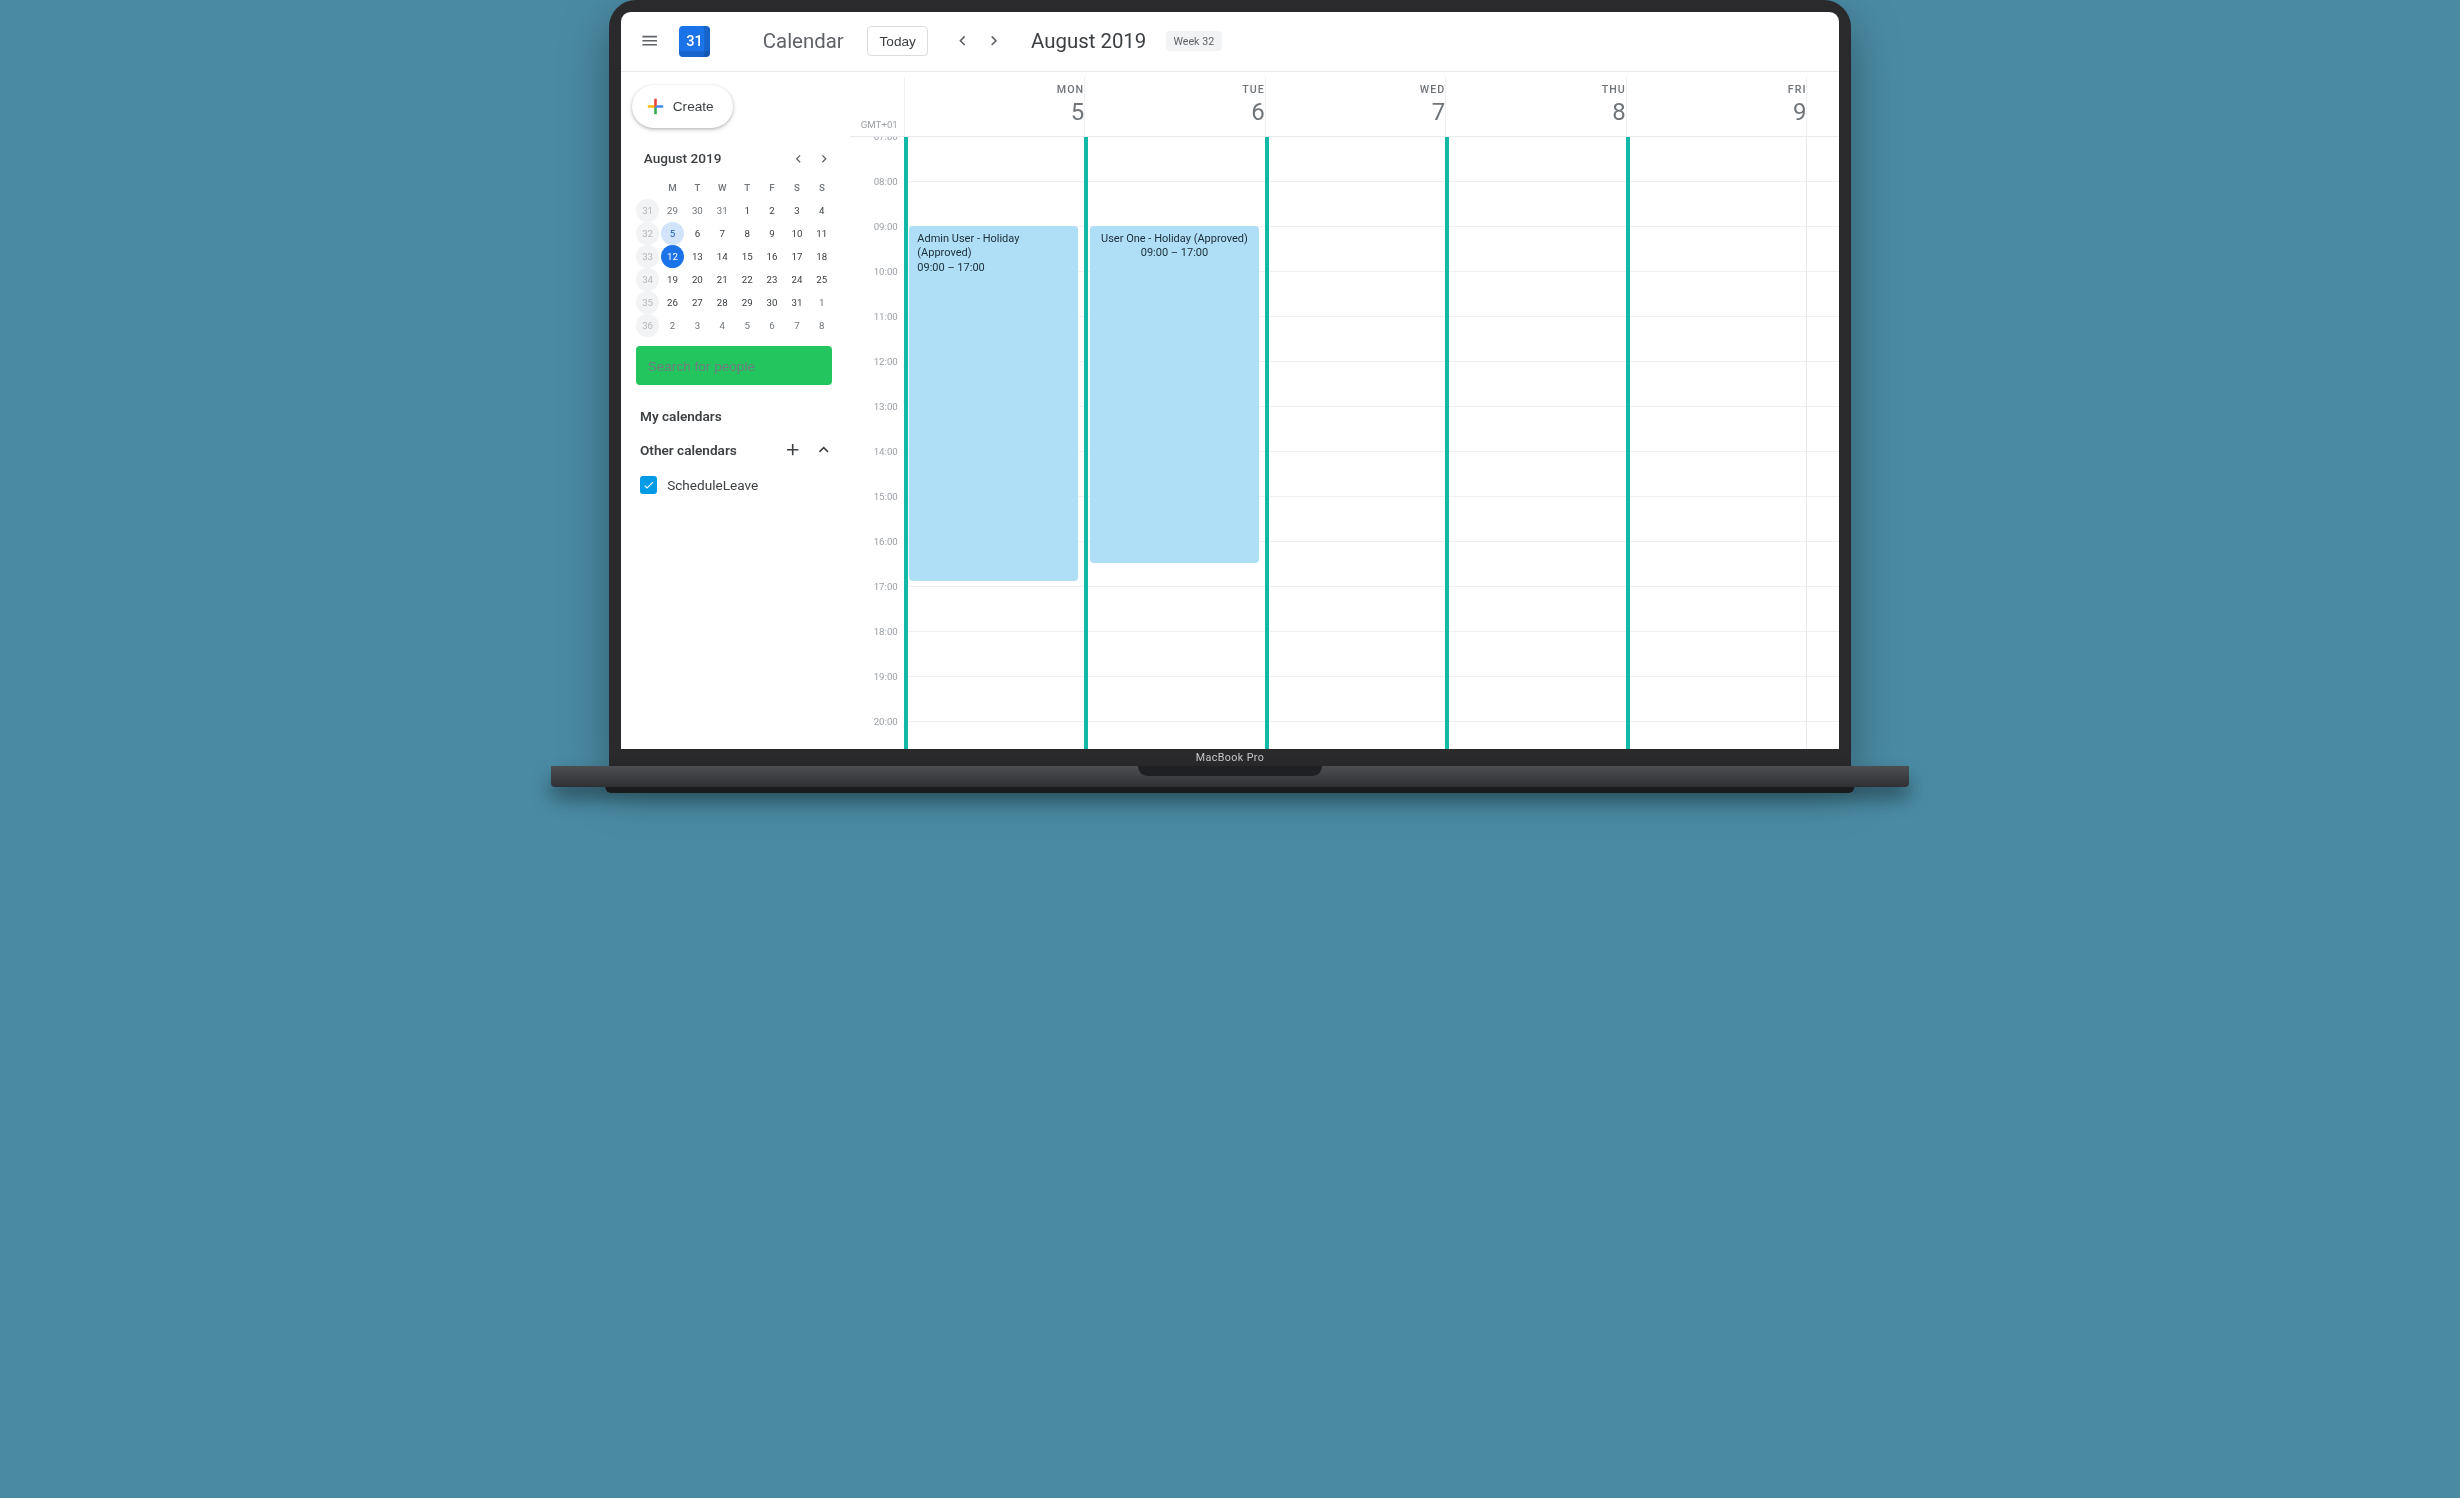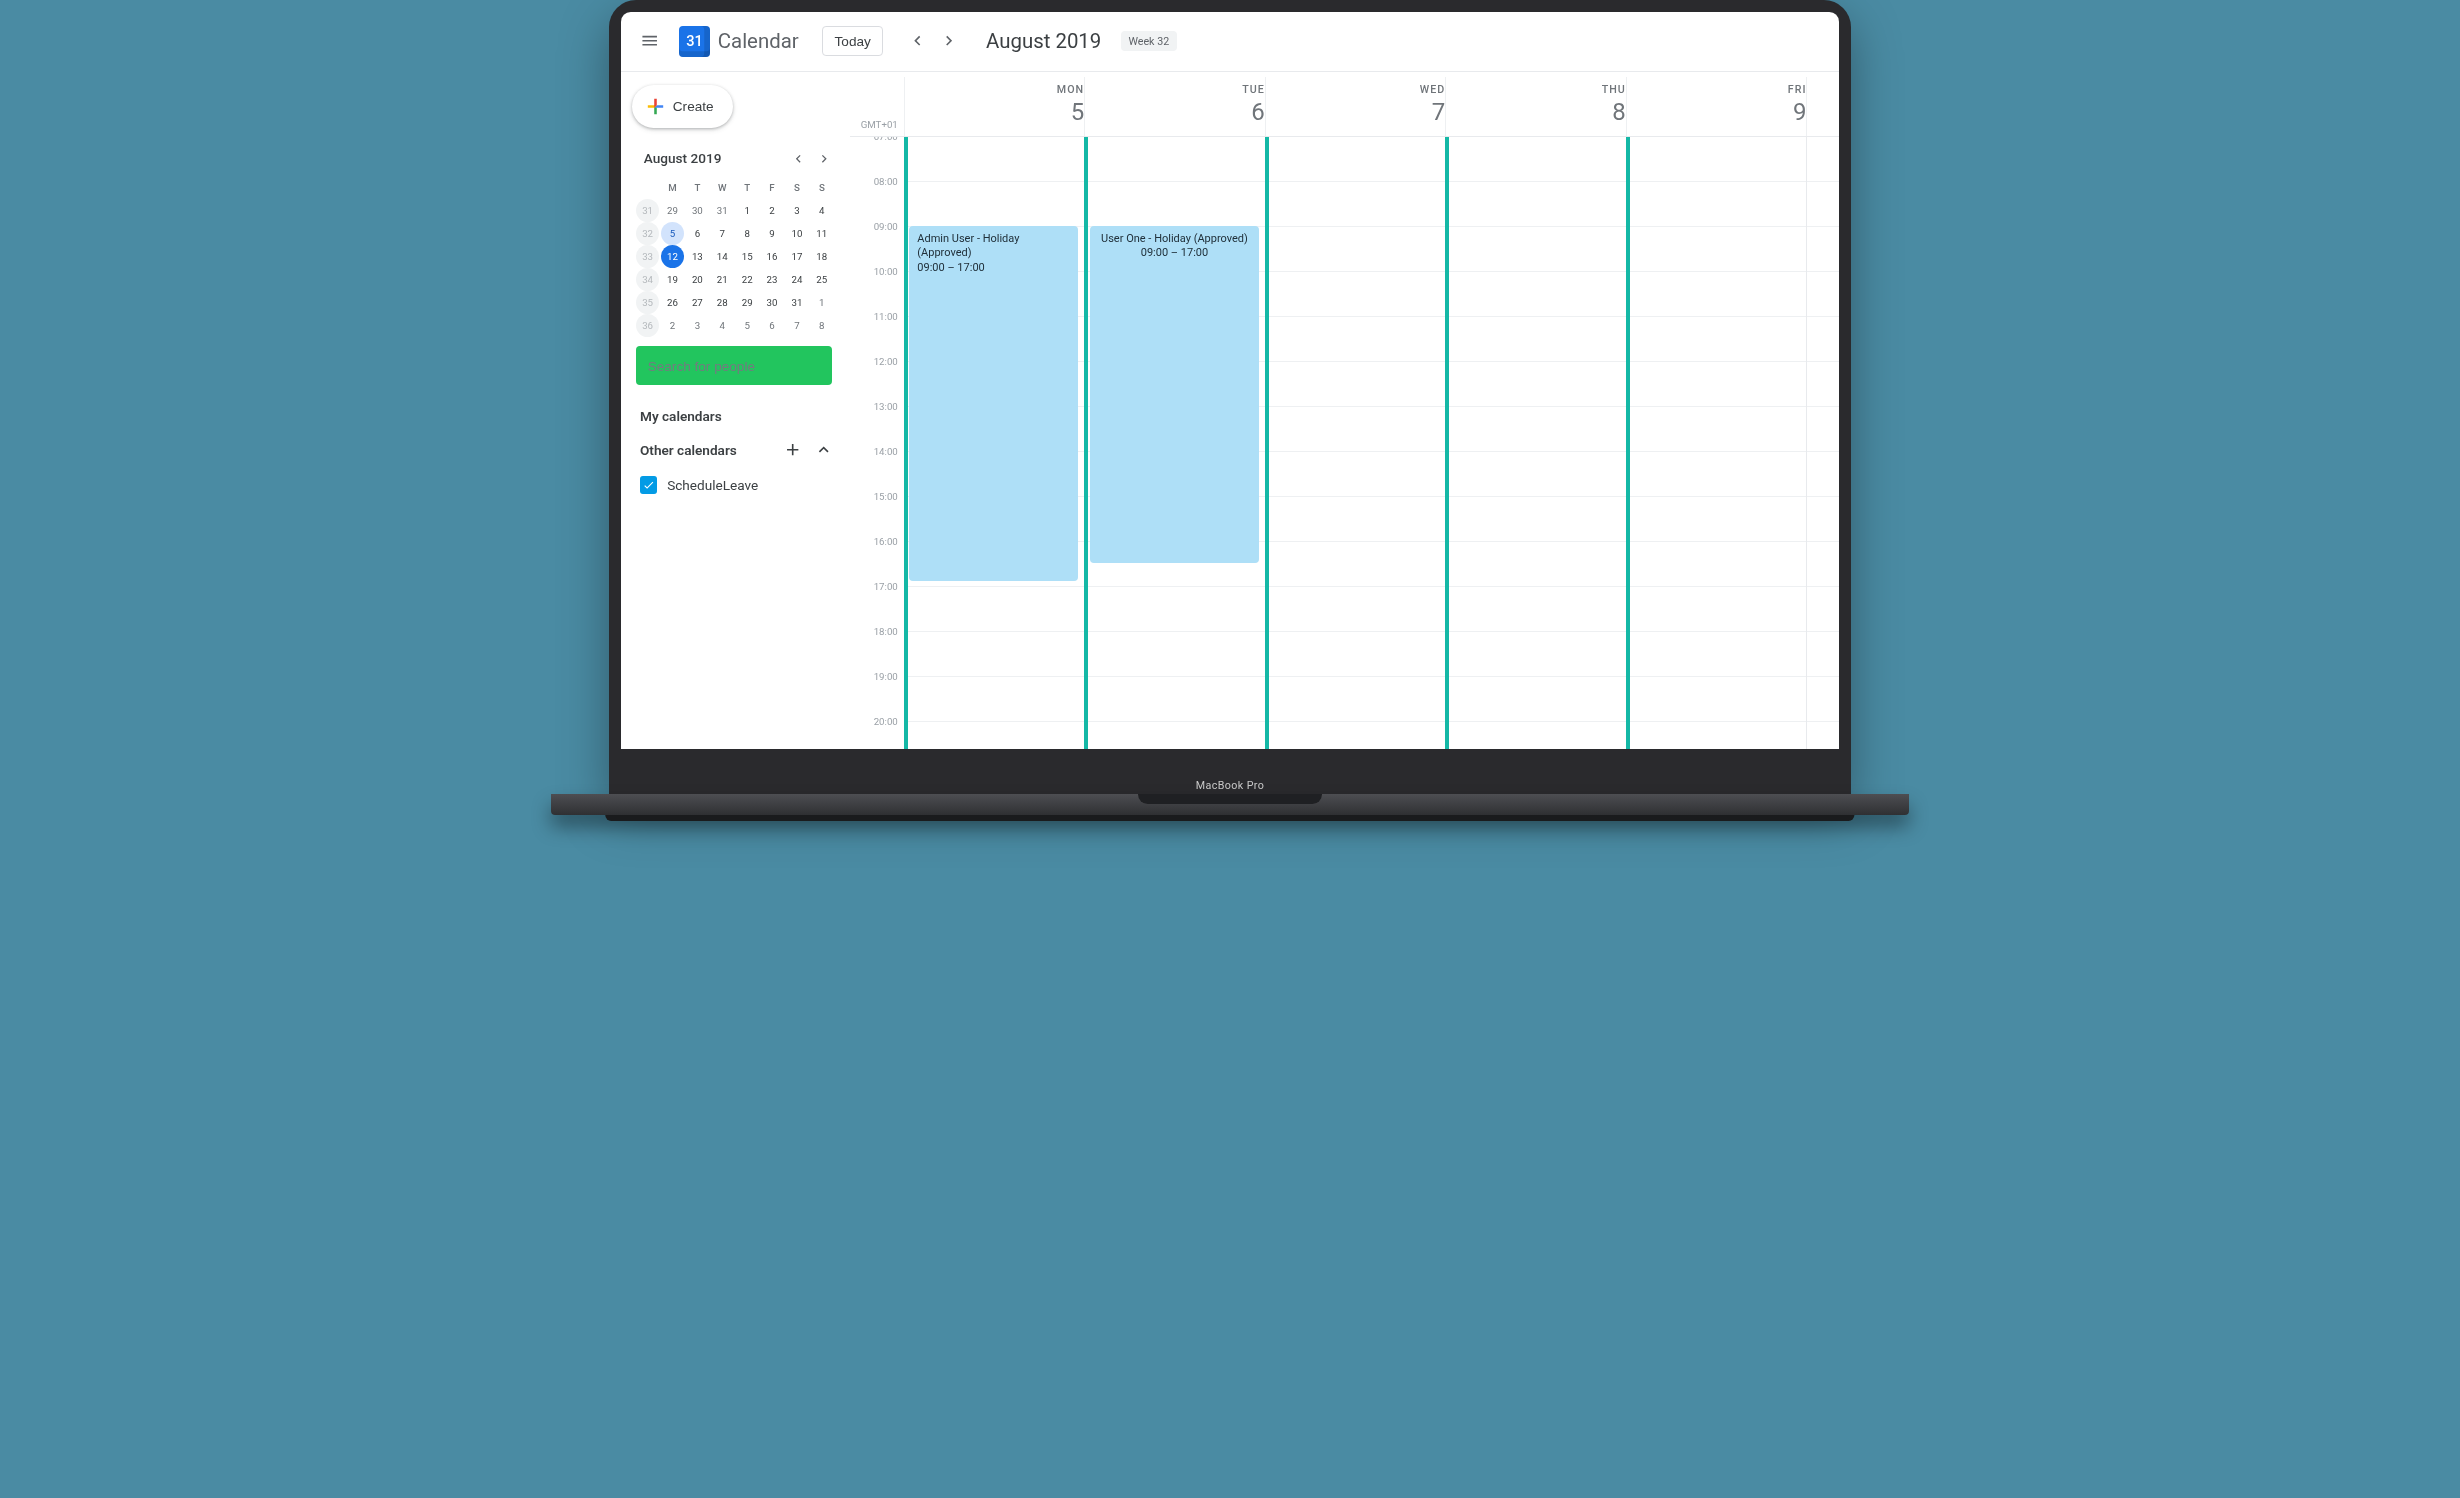--- a/index.html
+++ b/index.html
@@ -34,21 +34,20 @@
   }
   .hinge-strip {
     background: #2a2a2d;
     height: 17.5px;
     display:flex;
     align-items:center;
     justify-content:center;
     color:#c8c8c8;
     font-size:10.7px;
     letter-spacing:0.4px;
-    margin-top:28px;
   }
   .base {
     position: relative;
     height: 33px;
     margin: 0 -58px;
   }
   .base .plate {
     position:absolute; left:0; right:0; top:0; height:21.3px;
     background: linear-gradient(#4d4e52,#2f3033);
     border-radius: 0 0 3.9px 3.9px;
@@ -76,21 +75,21 @@
     height:60px;
   }
   .hamburger { width:39px; height:39px; border-radius:50%; display:flex; align-items:center; justify-content:center; cursor:pointer; }
   .brand { display:flex; align-items:center; gap:7.8px; margin-right:13.6px; }
   .brand-logo {
     width:31px; height:31px; background:#1a73e8; border-radius:3.9px;
     color:#fff; font-weight:500; display:flex; align-items:center; justify-content:center;
     font-size:14.6px; position:relative;
     box-shadow: inset -5.8px 0 0 rgba(0,0,0,0.12), inset 0 -5.8px 0 rgba(0,0,0,0.12);
   }
-  .brand-name { font-size:20.4px; color:#5f6368; }
+  .brand-name { font-size:20.4px; color:#5f6368;margin-left:45px; }
 
   .today-btn {
     border:1px solid #dadce0; background:#fff; border-radius:3.9px;
     padding:6.8px 11.6px; font-size:13.6px; color:#3c4043; cursor:pointer;
   }
   .nav-arrows { display:flex; gap:1.9px; margin-left:7.8px; }
   .icon-btn { width:31px; height:31px; border-radius:50%; display:flex; align-items:center; justify-content:center; cursor:pointer; color:#5f6368; }
   .month-title { font-size:20.4px; color:#3c4043; margin-left:11.6px; }
   .week-badge { background:#f1f3f4; color:#5f6368; font-size:10.7px; padding:3.9px 7.8px; border-radius:3.9px; margin-left:9.7px; }
 

